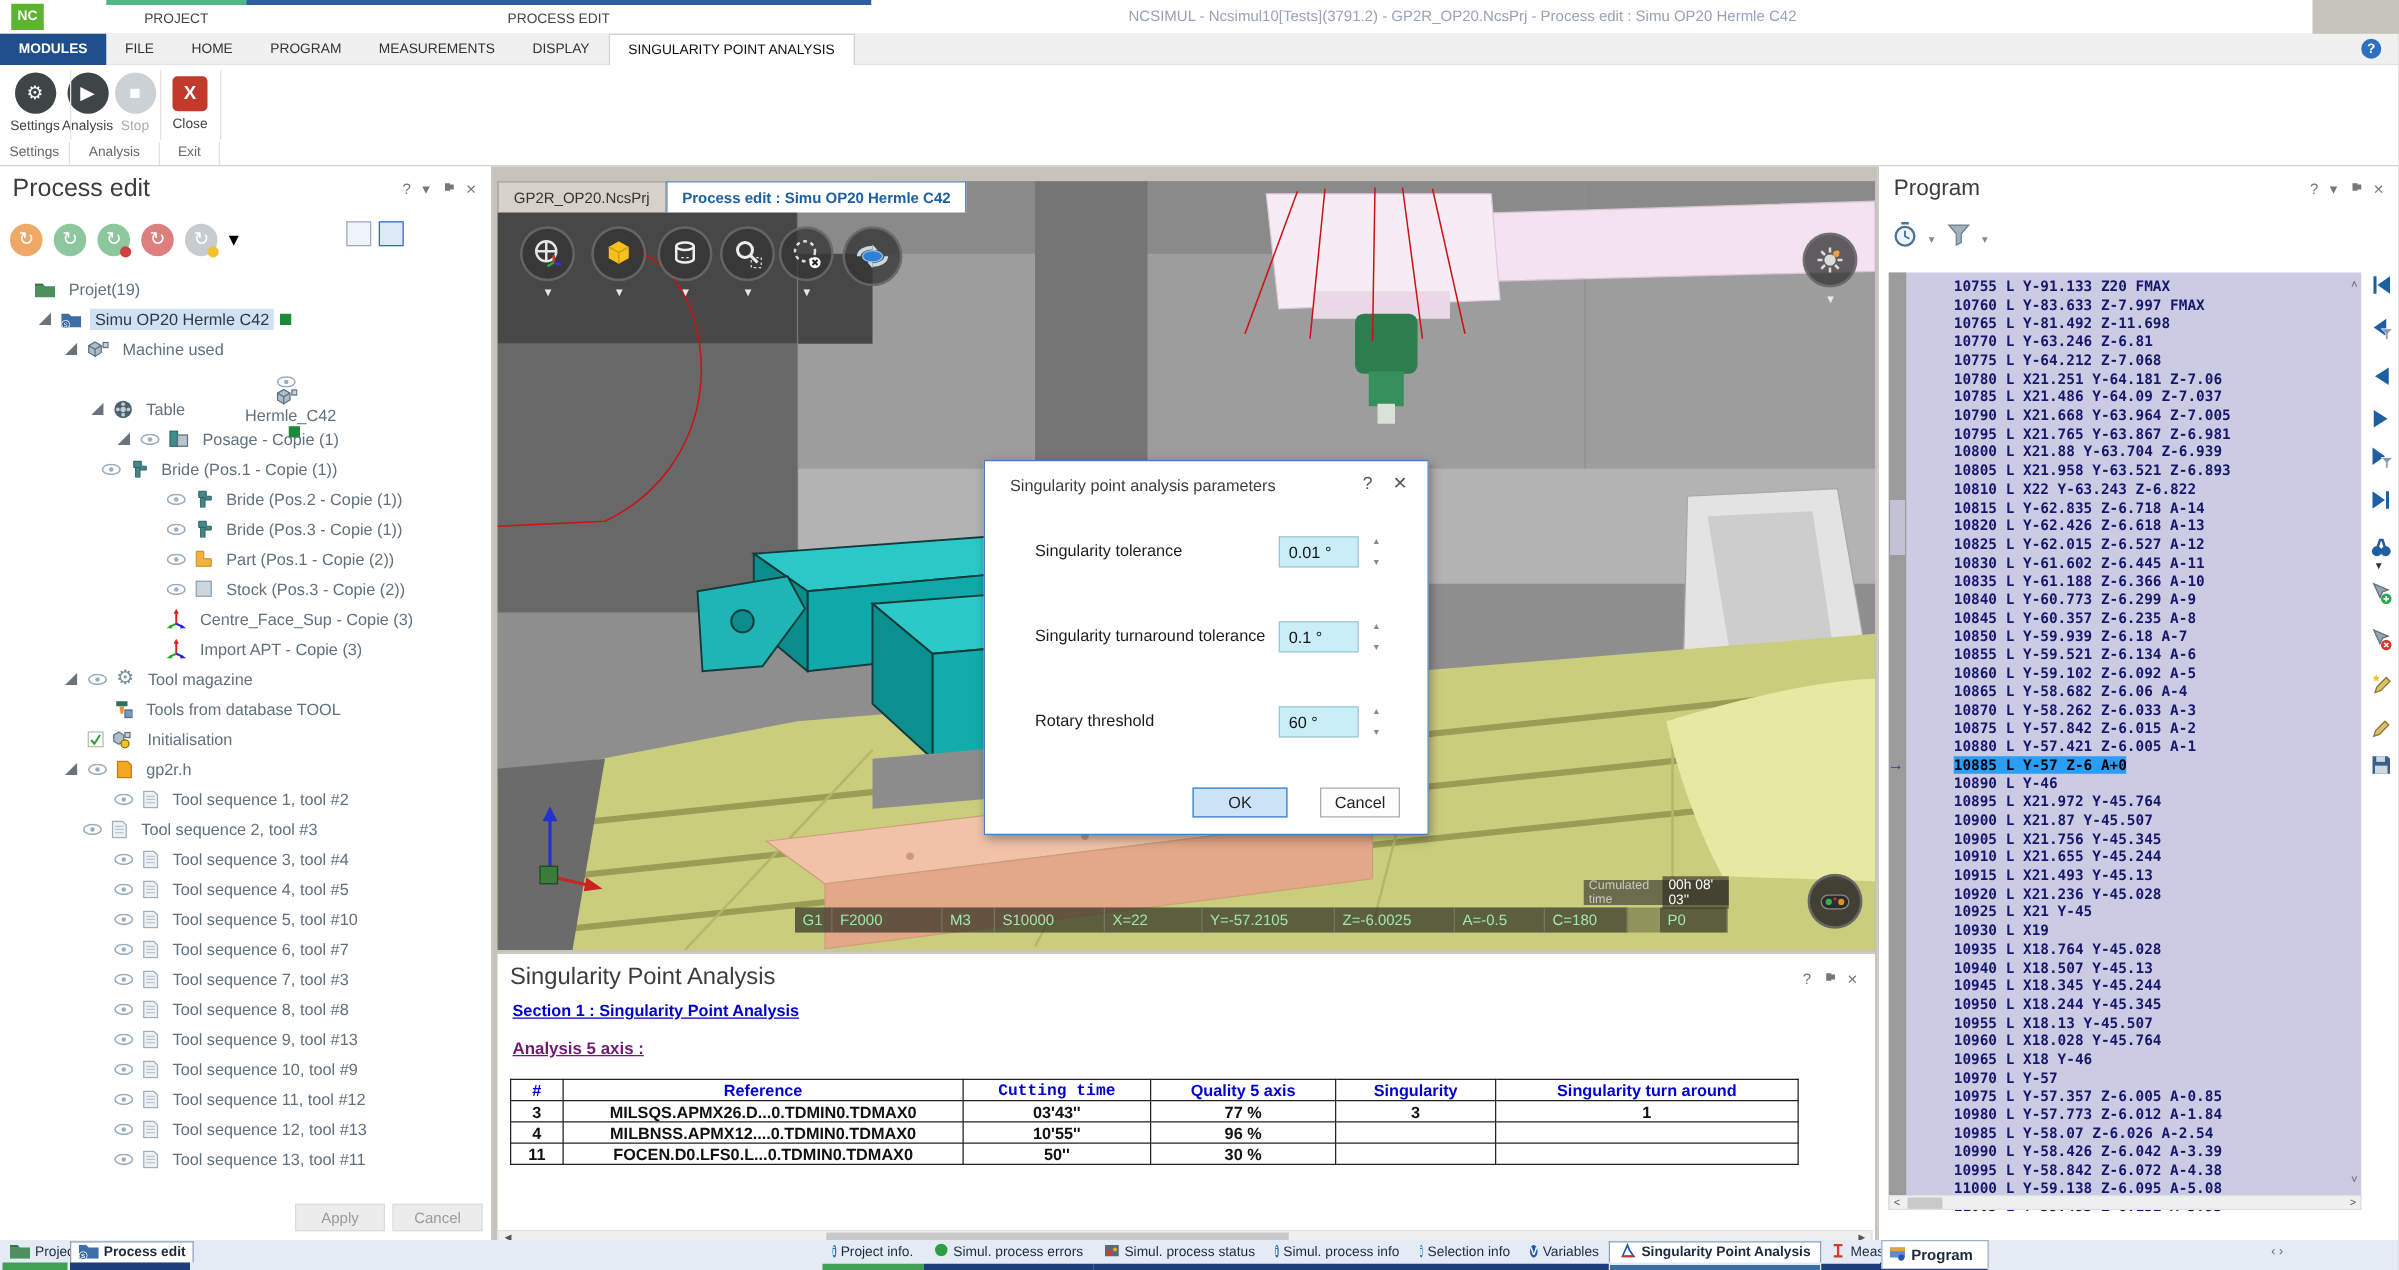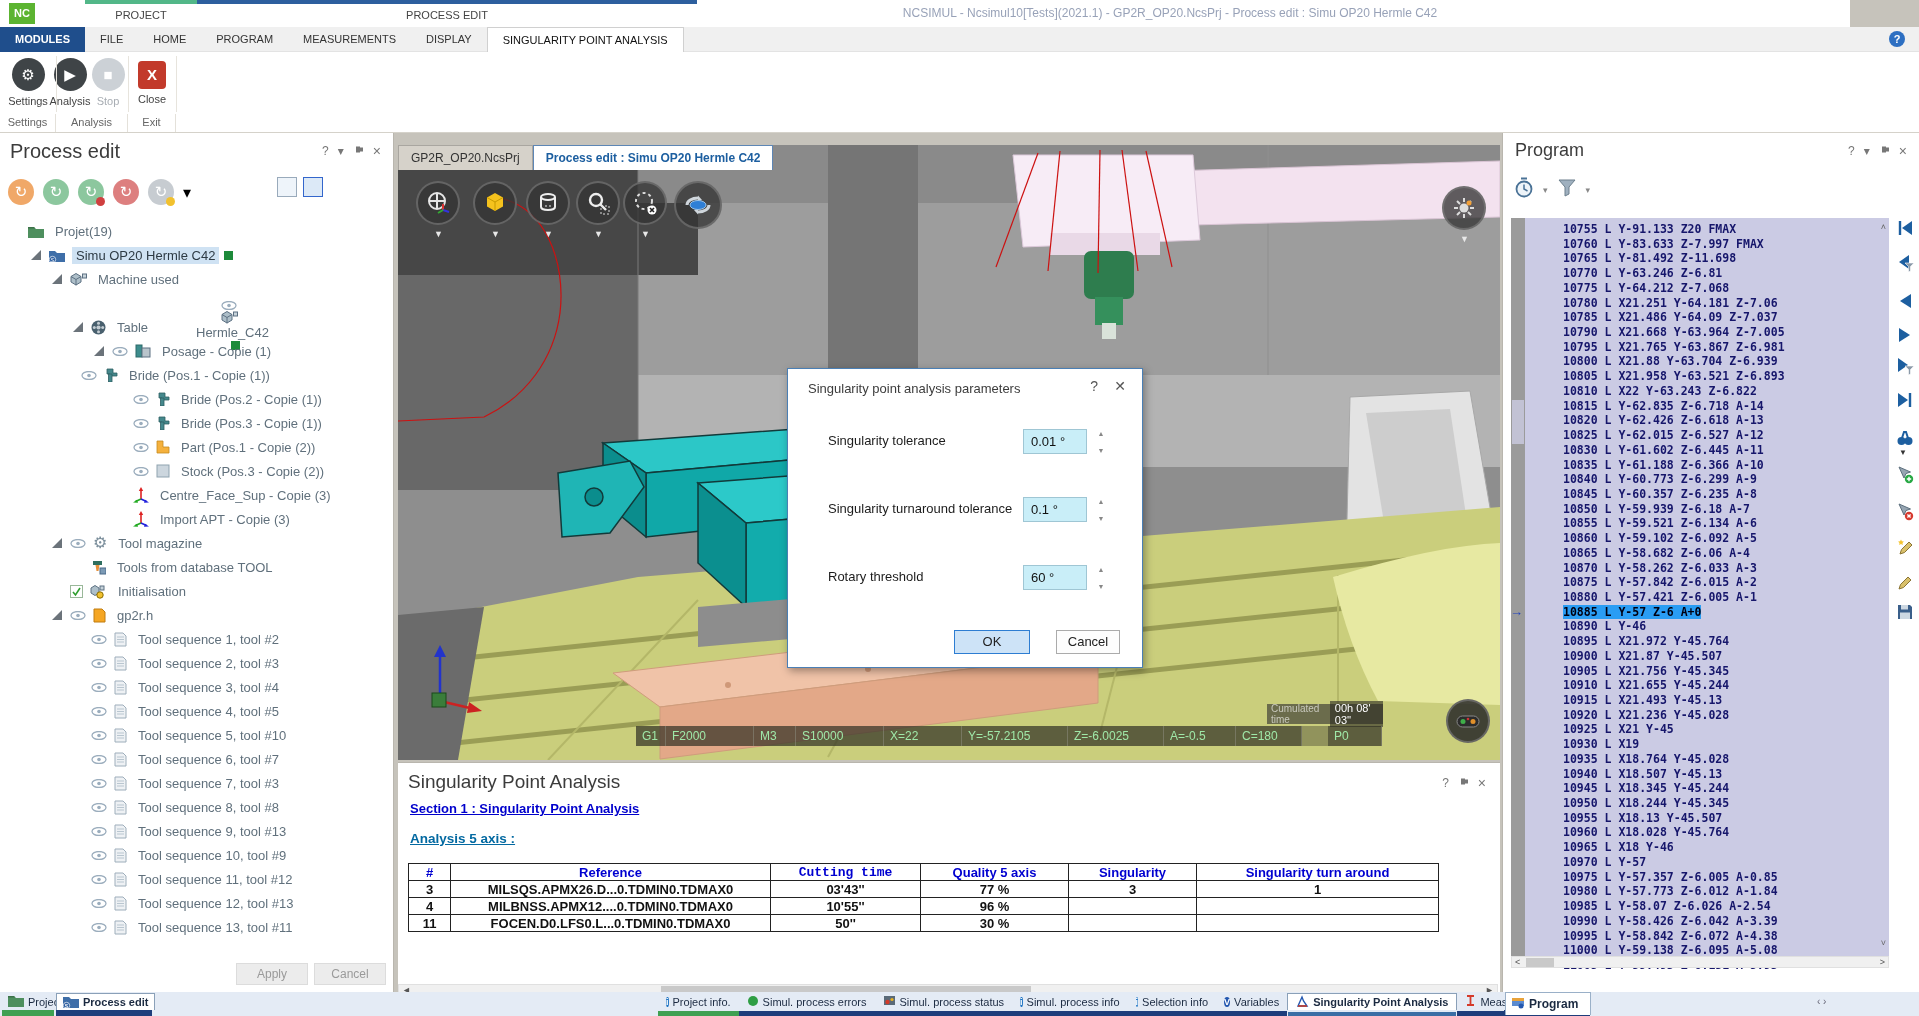--- a/index.html
+++ b/index.html
@@ -96,21 +96,21 @@
   .spin { position:absolute; left:266px; top:1px; width:14px; height:24px; display:flex;
     flex-direction:column; justify-content:space-between; color:#888; font-size:7px; text-align:center; }
   .dlg-btn { position:absolute; top:261px; height:24px; font-size:13px; text-align:center; line-height:22px; }
   #dlg-ok { left:166px; width:76px; background:#cde3f7; border:1px solid #2d7dd2; color:#222; }
   #dlg-cancel { left:268px; width:64px; background:#fdfdfd; border:1px solid #ababab; color:#222; }
 
   
   #spa { position:absolute; left:398px; top:762px; width:1102px; height:230px; background:#fff;
     border-top:1px solid #b9b6ae; }
   #spa-link { font-size:13px; font-weight:bold; color:#0000cc; text-decoration:underline; }
-  #spa-sub { font-size:13.5px; font-weight:bold; color:#0369a1; text-decoration:underline; }
+  #spa-sub { font-size:13.5px; font-weight:bold; color:#701a75; text-decoration:underline; }
   #spa-tbl table { border-collapse:collapse; font-size:13px; font-weight:bold; }
   #spa-tbl td, #spa-tbl th { border:1px solid #222; text-align:center; height:17px; padding:0 3px; }
   #spa-tbl th { color:#0000d0; }
   #spa-tbl td { color:#111; }
   .hscroll { position:absolute; height:12px; background:#f0f0f0; border:1px solid #e0e0e0; }
   .hs-arrow { position:absolute; top:0; font-size:9px; color:#555; line-height:11px; }
   .hs-thumb { position:absolute; top:1px; height:9px; background:#c9c9c9; }
 
   
   #progpanel { position:absolute; left:1502px; top:133px; width:417px; height:859px; background:#fff;
@@ -148,21 +148,21 @@
 <body>
 
 <div id="app">
 
   <div id="titlebar">
     <div id="nclogo">NC</div>
     <div class="ctxbar" style="left:85px;width:112px;background:#52b788"></div>
     <div class="ctxbar" style="left:197px;width:500px;background:#2d5f9e"></div>
     <div class="ctxtab" style="left:85px;width:112px">PROJECT</div>
     <div class="ctxtab" style="left:197px;width:500px">PROCESS EDIT</div>
-    <div id="apptitle">NCSIMUL - Ncsimul10[Tests](2021.1) - GP2R_OP20.NcsPrj - Process edit : Simu OP20 Hermle C42</div>
+    <div id="apptitle">NCSIMUL - Ncsimul10[Tests](3791.2) - GP2R_OP20.NcsPrj - Process edit : Simu OP20 Hermle C42</div>
   </div>
 
   <div id="menurow">
     <div id="modulesbtn">MODULES</div>
     <div id="menu-tabs">
         <div class="menu-tab">FILE</div>
         <div class="menu-tab">HOME</div>
         <div class="menu-tab">PROGRAM</div>
         <div class="menu-tab">MEASUREMENTS</div>
         <div class="menu-tab">DISPLAY</div>
@@ -475,21 +475,21 @@
             </svg>
           </span>
           <span class="ticon">
             <svg width="13" height="15">
               <path d="M1 1h8l3 3v10H1z" fill="#eef1f4" stroke="#9eaebb"></path>
               <path d="M3 5h7M3 7.5h7M3 10h7" stroke="#b9c6d0"></path>
             </svg>
           </span>
           <span class="lbl">Tool sequence 1, tool #2</span>
         </div>
-        <div class="trow" style="padding-left: 73px; align-items: center;">
+        <div class="trow" style="padding-left: 48px; align-items: center;">
           <span class="tri empty"></span>
           <span class="teye">
             <svg width="16" height="9">
               <ellipse cx="8" cy="4.5" rx="7" ry="4" fill="none" stroke="#9badbd" stroke-width="1.3"></ellipse>
               <circle cx="8" cy="4.5" r="1.8" fill="#9badbd"></circle>
             </svg>
           </span>
           <span class="ticon">
             <svg width="13" height="15">
               <path d="M1 1h8l3 3v10H1z" fill="#eef1f4" stroke="#9eaebb"></path>

